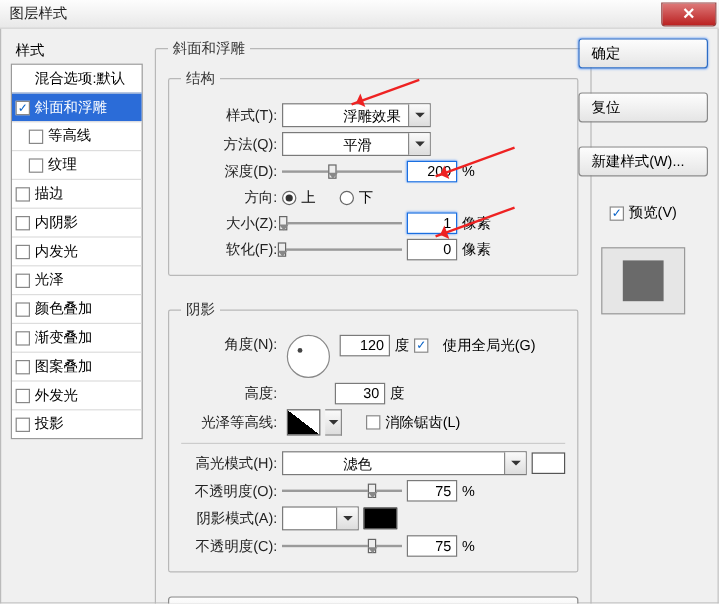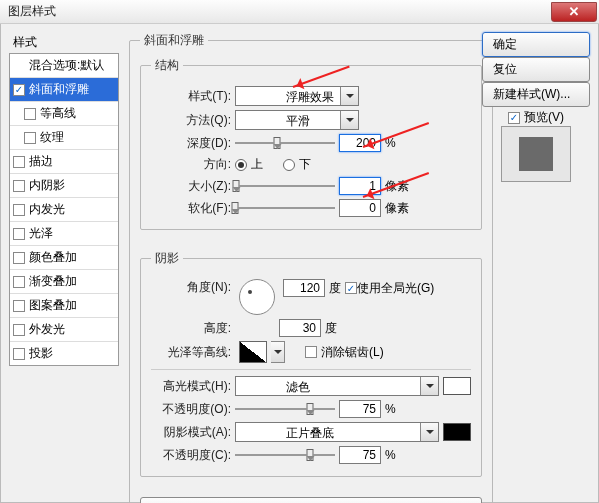--- a/index.html
+++ b/index.html
@@ -161,21 +161,21 @@
     border:1px solid #8a8a8a; border-radius:3px;
     background:linear-gradient(#fdfdfd,#e5e5e5);
     padding:3px 10px;
     cursor:default;
   }
   .btn-row { display:flex; gap:8px; justify-content:center; margin-top:4px;flex-direction:column; }
 
   
   .right {
     position:absolute; right:8px; top:8px; width:108px;
-    display:flex; flex-direction:column; gap:0; align-items:center;
+    display:flex; flex-direction:column; gap:20px; align-items:center;
   }
   .right .btn { width:100%; }
   .btn.primary {
     border:1px solid #2c6cc5;
     box-shadow:0 0 2px #4a90ff;
   }
   .preview-row { display:flex;align-items:center;gap:4px; margin-top:2px;}
   .preview-box {
     width:70px;height:56px;border:1px solid #999;background:#e6e6e6;
     display:flex;align-items:center;justify-content:center;
@@ -330,21 +330,21 @@
         <legend>阴影</legend>
 
         <div class="row" style="align-items:flex-start">
           <span class="lbl">角度(N):</span>
           <div class="angle-dial"></div>
           <div style="display:flex;flex-direction:row;gap:4px;margin-left:4px">
             <div style="display:flex;align-items:center;gap:4px">
               <input class="numbox" value="120" style="">
               <span>度</span>
             </div>
-            <div style="display:flex;align-items:center;gap:0">
+            <div style="display:flex;align-items:center;gap:12px">
               <span class="chk checked"></span>
               <span>使用全局光(G)</span>
             </div>
           </div>
         </div>
 
         <div class="row">
           <span class="lbl">高度:</span>
           <span style="width:40px"></span>
           <input class="numbox" value="30" style="">
@@ -376,21 +376,20 @@
               <div class="track"></div>
               <div class="thumb" id="ho-thumb" style="left: 75%;"></div>
             </div>
           <input class="numbox" value="75" style="">
           <span class="unit">%</span>
         </div>
 
         <div class="row">
           <span class="lbl">阴影模式(A):</span>
           <div class="combo wide">
-            <span class="combo-text">正片叠底</span>
             <span class="combo-arrow"></span>
           </div>
           <div class="color-sw black"></div>
         </div>
         <div class="row">
           <span class="lbl">不透明度(C):</span>
           <div class="slider">
               <div class="track"></div>
               <div class="thumb" id="so-thumb" style="left: 75%;"></div>
             </div>

